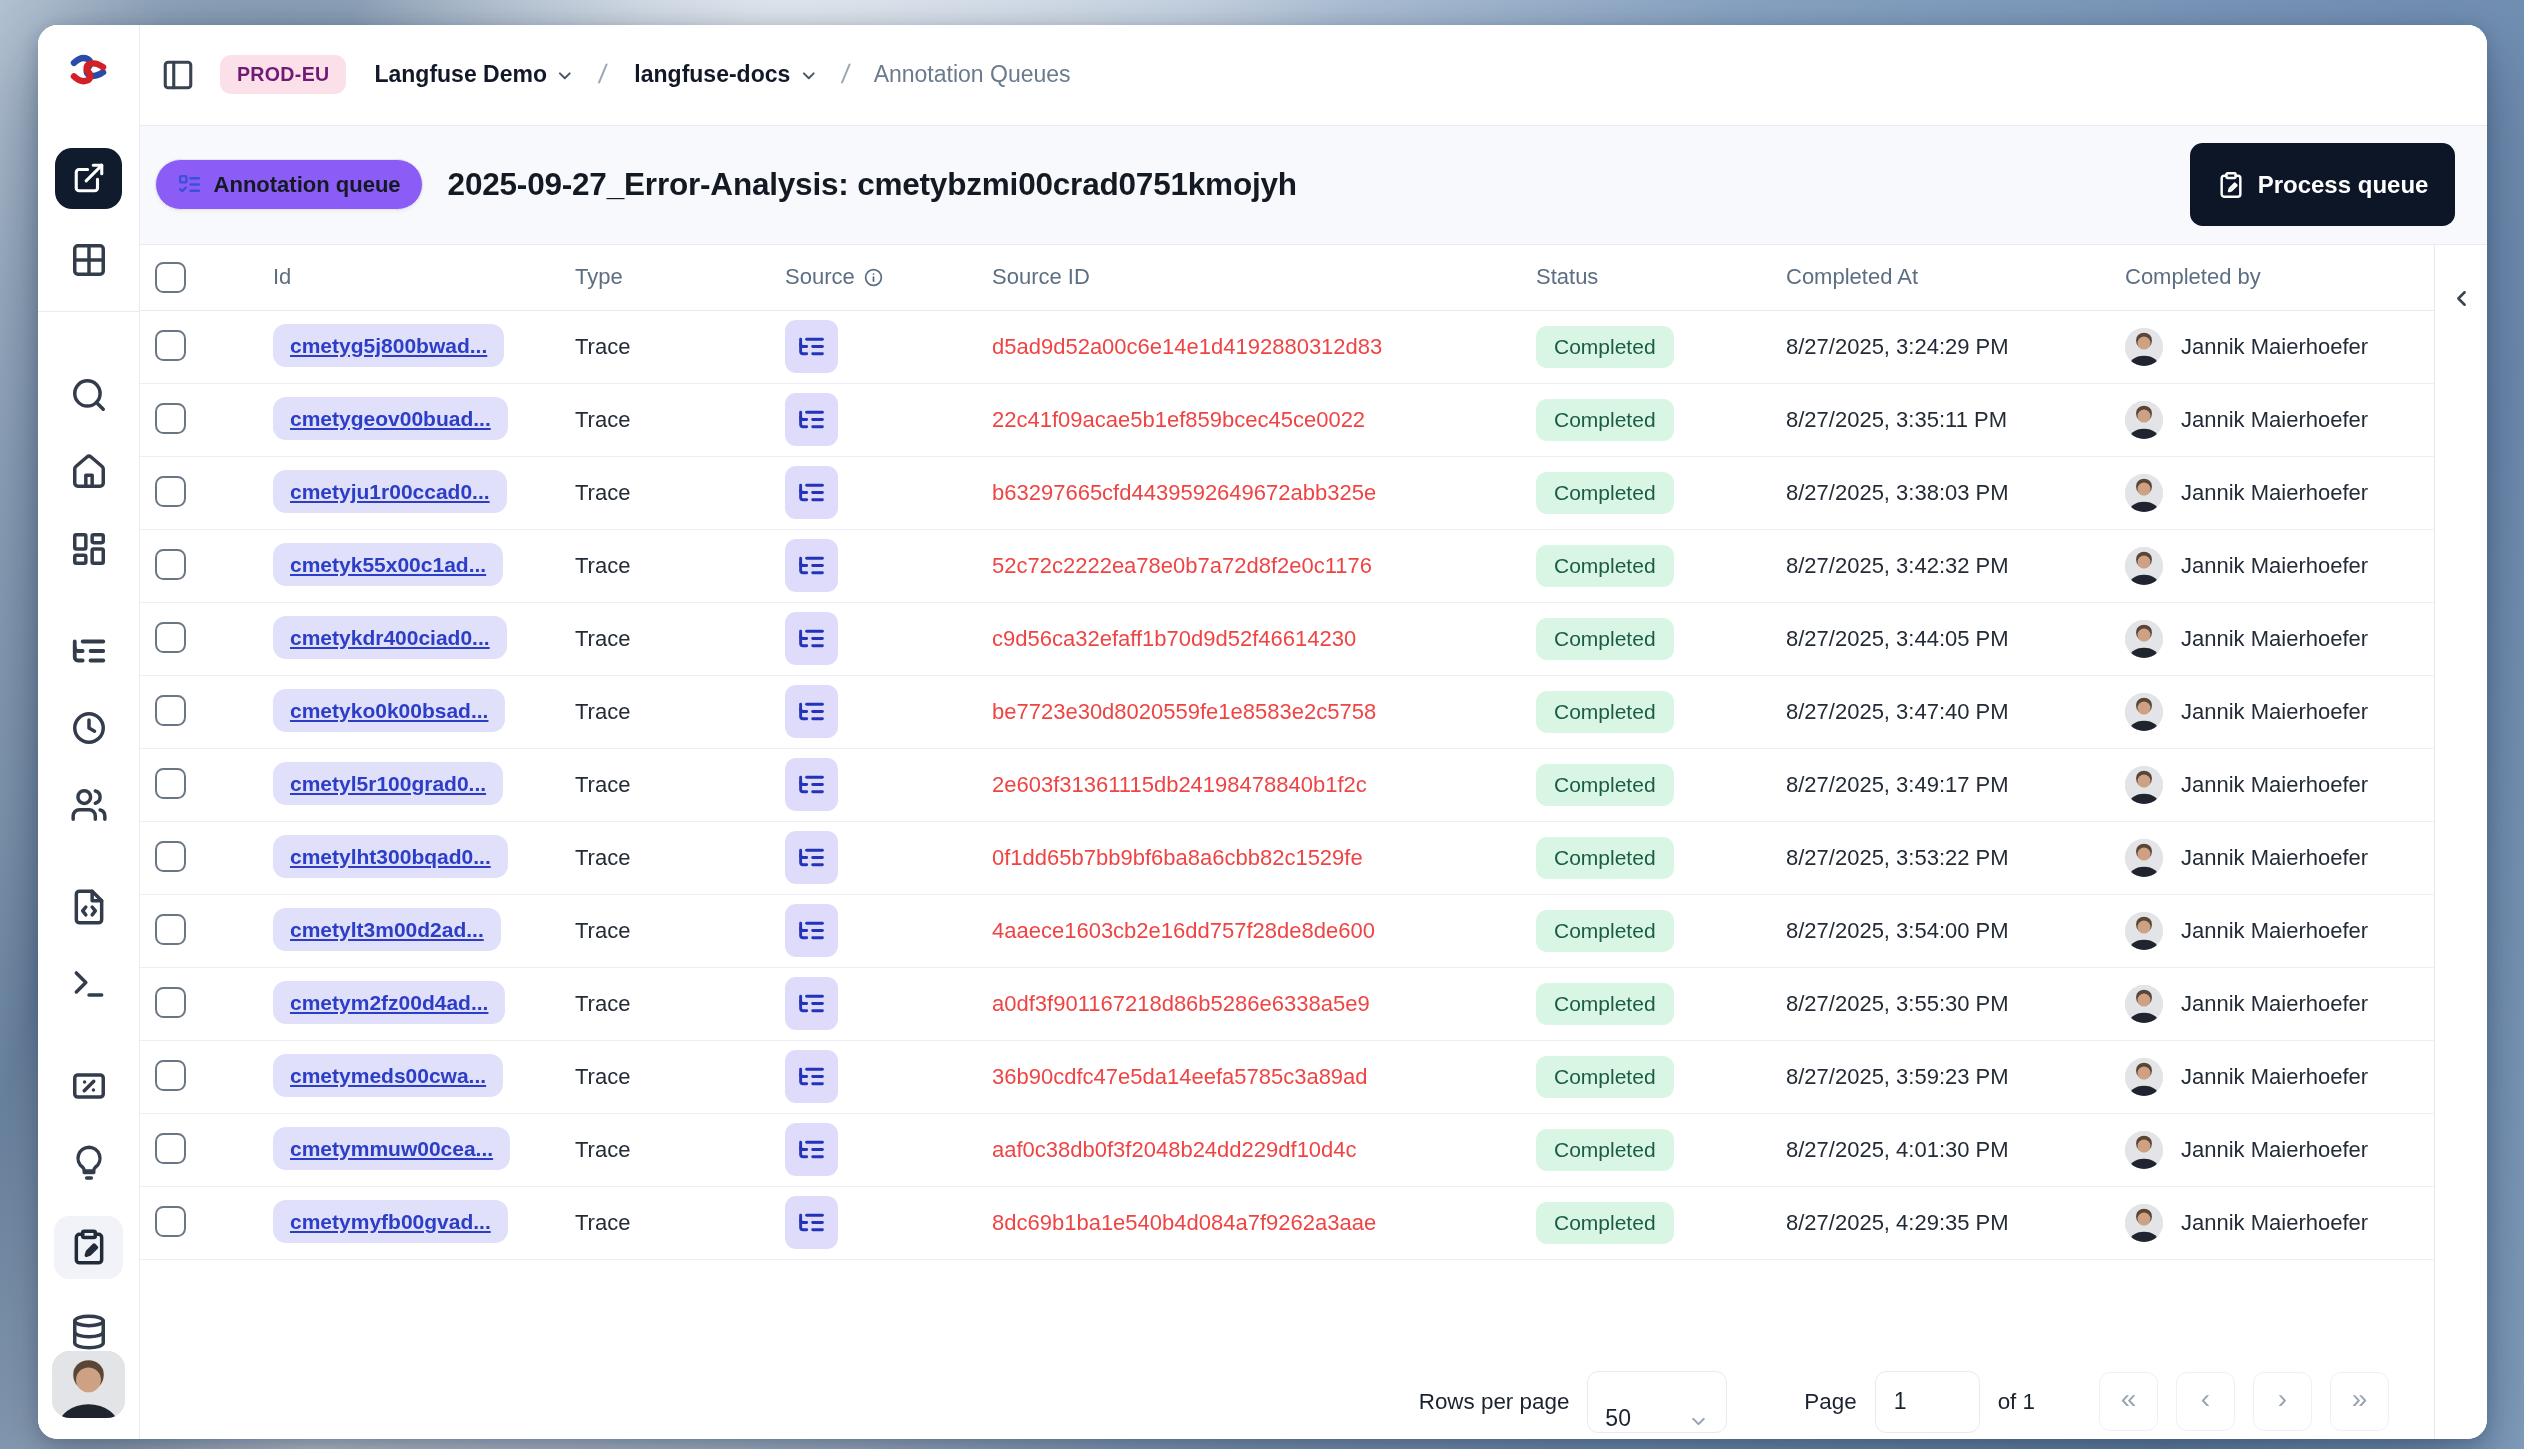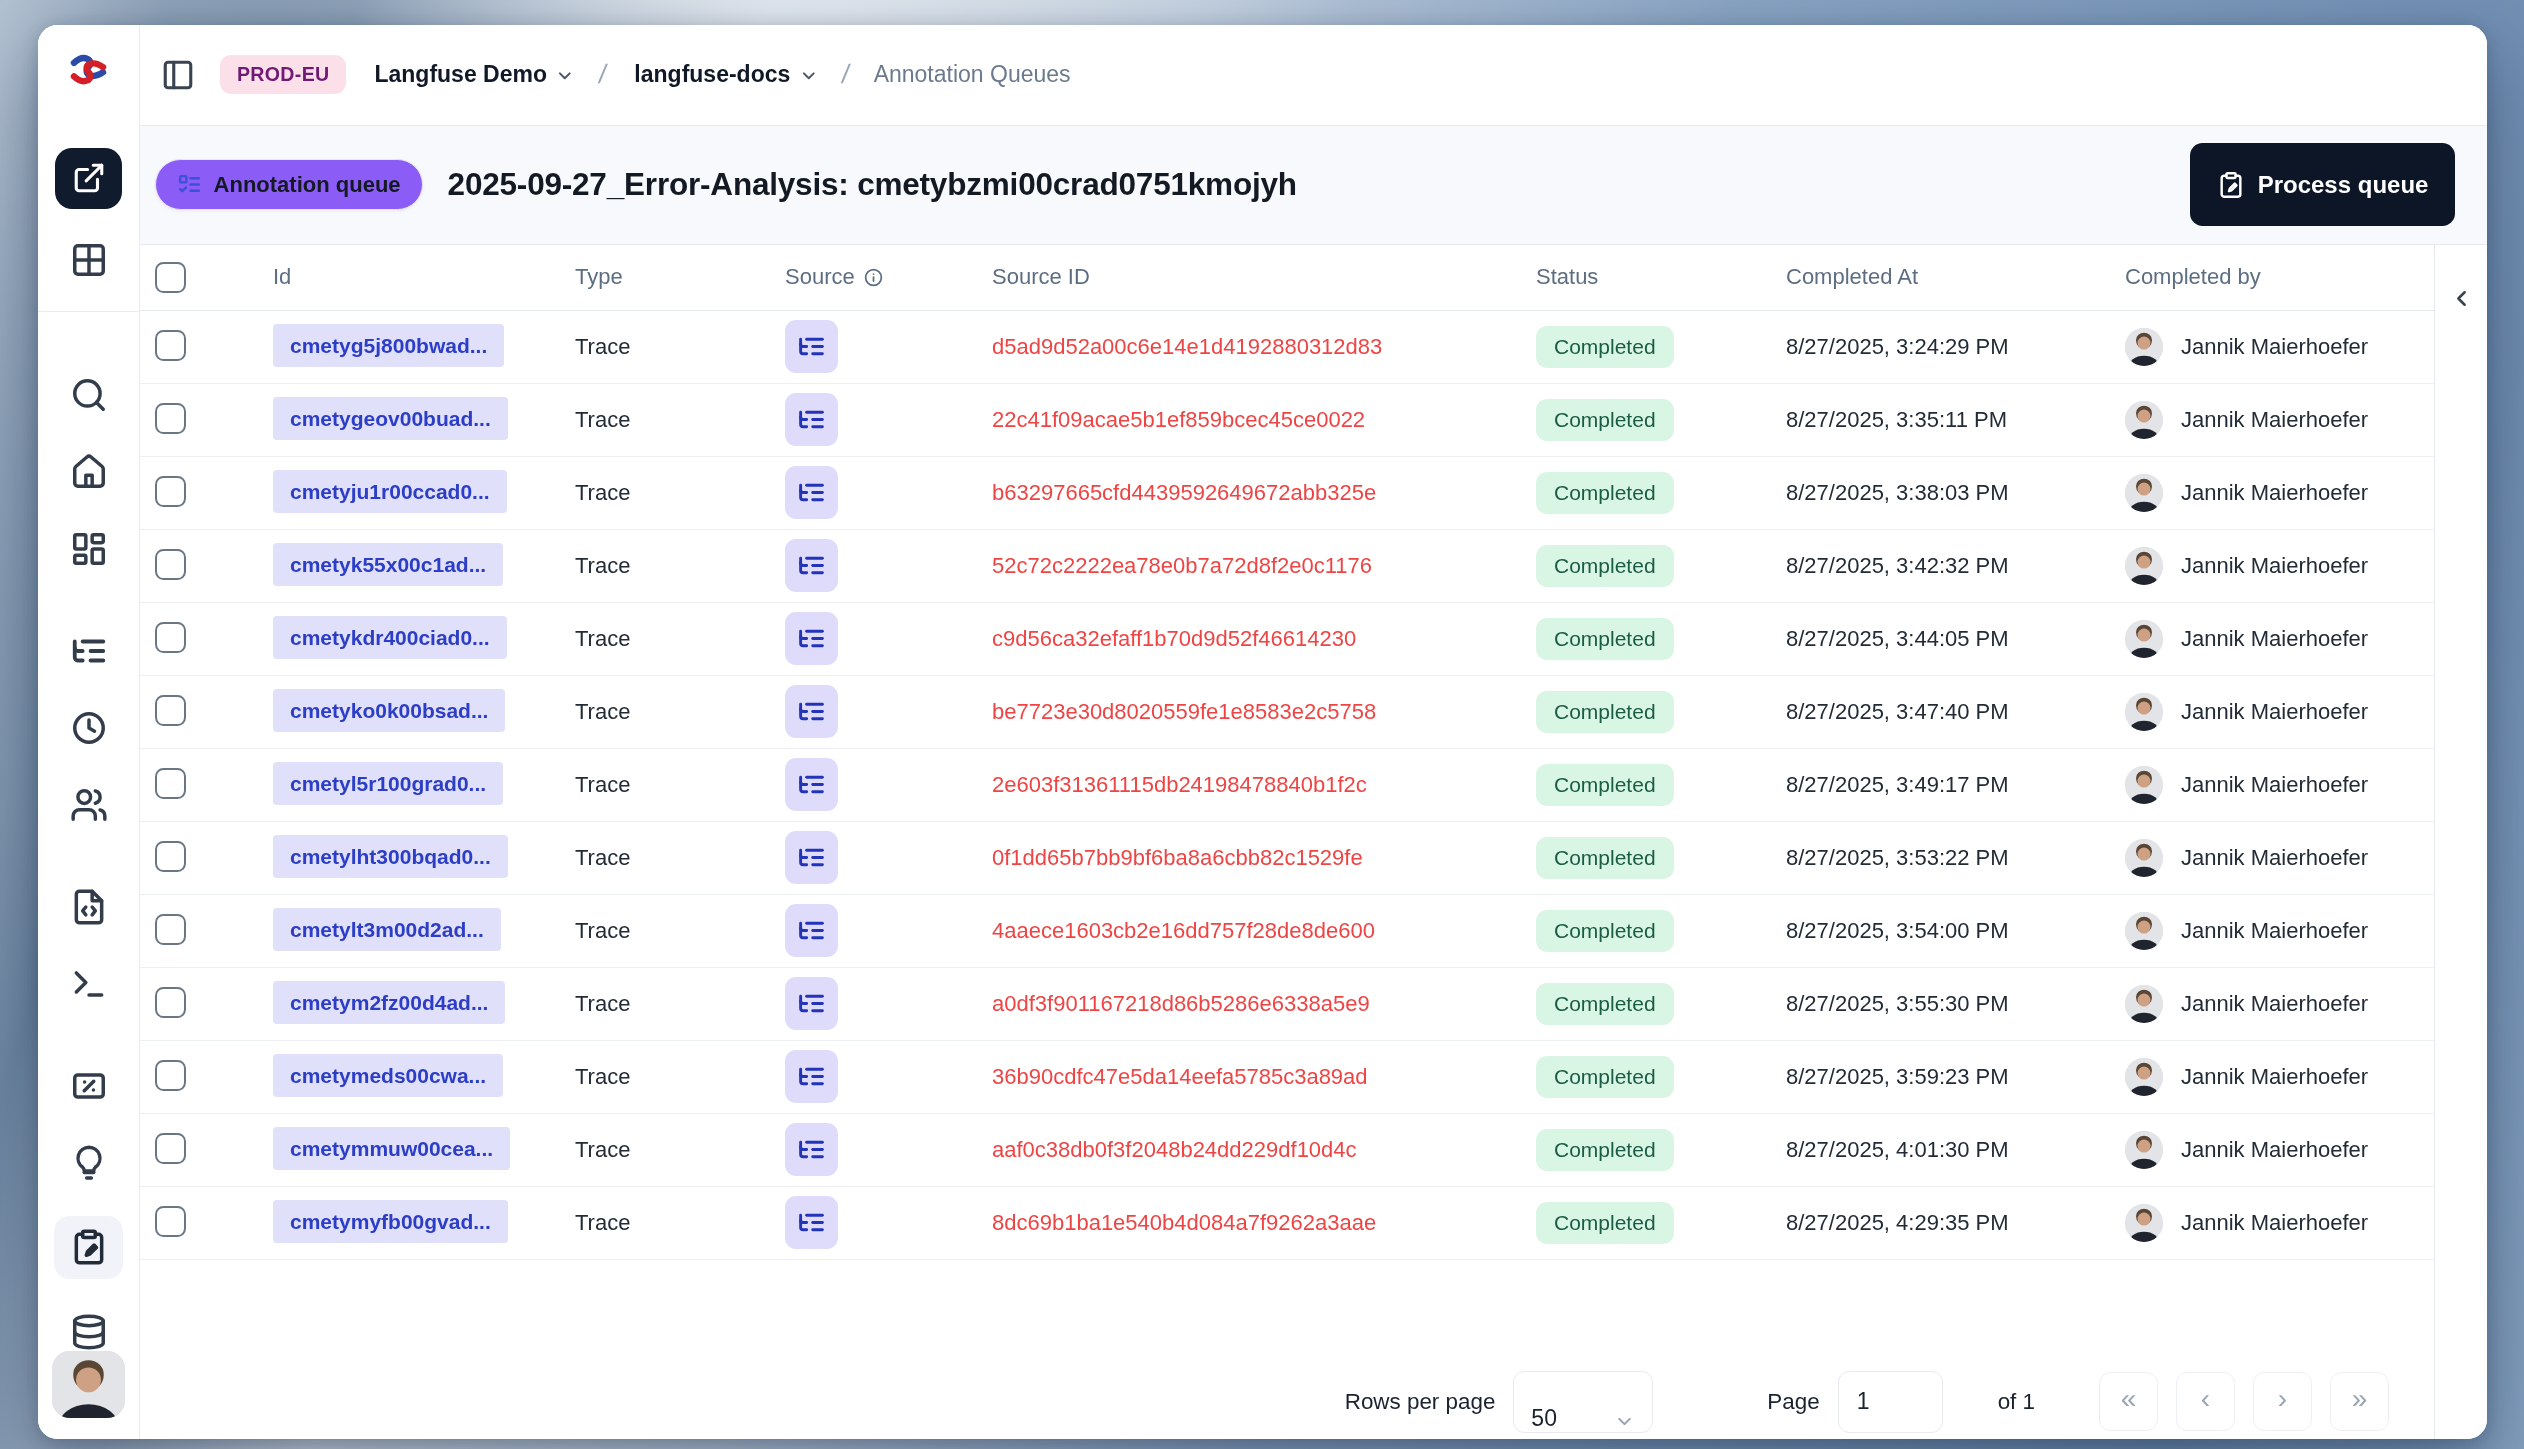--- a/index.html
+++ b/index.html
@@ -97,40 +97,40 @@
   .th { display: flex; align-items: center; gap: 8.4px; }
   .c-check { padding-left: 15.4px; }
   .checkbox {
     width: 31px; height: 31px; border: 2.1px solid #6b7685; border-radius: 8.4px; background: #fff; display: inline-block; cursor: pointer;
   }
   .tbody { flex: 1; min-height: 0; }
   .trow { height: 73px; border-bottom: 1.4px solid #eceff4; background: #fff; }
   .id-badge {
     display: inline-block; max-width: 280px; overflow: hidden; text-overflow: ellipsis; white-space: nowrap;
     background: #e0e0fb; color: #2c3dc6; font-size: 21px; font-weight: 600;
-    padding: 9.8px 17px; border-radius: 4px; cursor: pointer;
+    padding: 9.8px 17px; border-radius: 13px; cursor: pointer; text-decoration: underline;
   }
   .cell-text { font-size: 22px; color: #232b36; }
   .source-btn {
     width: 53px; height: 53px; border-radius: 11.2px; background: #dedcfa; color: #2334b8;
     display: inline-flex; align-items: center; justify-content: center; cursor: pointer;
   }
   .source-id { font-size: 22px; font-weight: 500; color: #ef4444; }
   .status-badge {
     display: inline-block; background: #d9f6e4; color: #1a5c45; font-size: 21px; font-weight: 500;
     padding: 9px 18px; border-radius: 11.2px;
   }
   .c-by { display: flex; align-items: center; gap: 18px; }
   .row-avatar { width: 38px; height: 38px; border-radius: 50%; overflow: hidden; background: #dfe1e4; flex: 0 0 38px; }
 
   .tfooter {
     height: 74px; flex: 0 0 74px; display: flex; align-items: center; justify-content: flex-end;
     padding-right: 45px; gap: 18px; background: #fff;
   }
-  .foot-label { font-size: 22.4px; color: #1a2230; font-weight: 500; margin-left: 37px; }
+  .foot-label { font-size: 22.4px; color: #1a2230; font-weight: 500; }
   .select-box {
     display: inline-flex; align-items: flex-end; justify-content: space-between; gap: 14px;
     width: 140px; height: 62px; border: 1.4px solid #e7eaf1; border-radius: 11.2px; padding: 0 17px;
     font-size: 23px; color: #1a2230; font-weight: 500; background: #fff; cursor: pointer; margin-right: 59px;
   }
   .select-box .chev { color: #97a3b1; display: flex; }
   .page-input {
     width: 105px; height: 62px; border: 1.4px solid #e7eaf1; border-radius: 11.2px; background: #fff;
     font-size: 23px; color: #1a2230; font-family: inherit; padding: 0 18px; font-weight: 500;
   }

